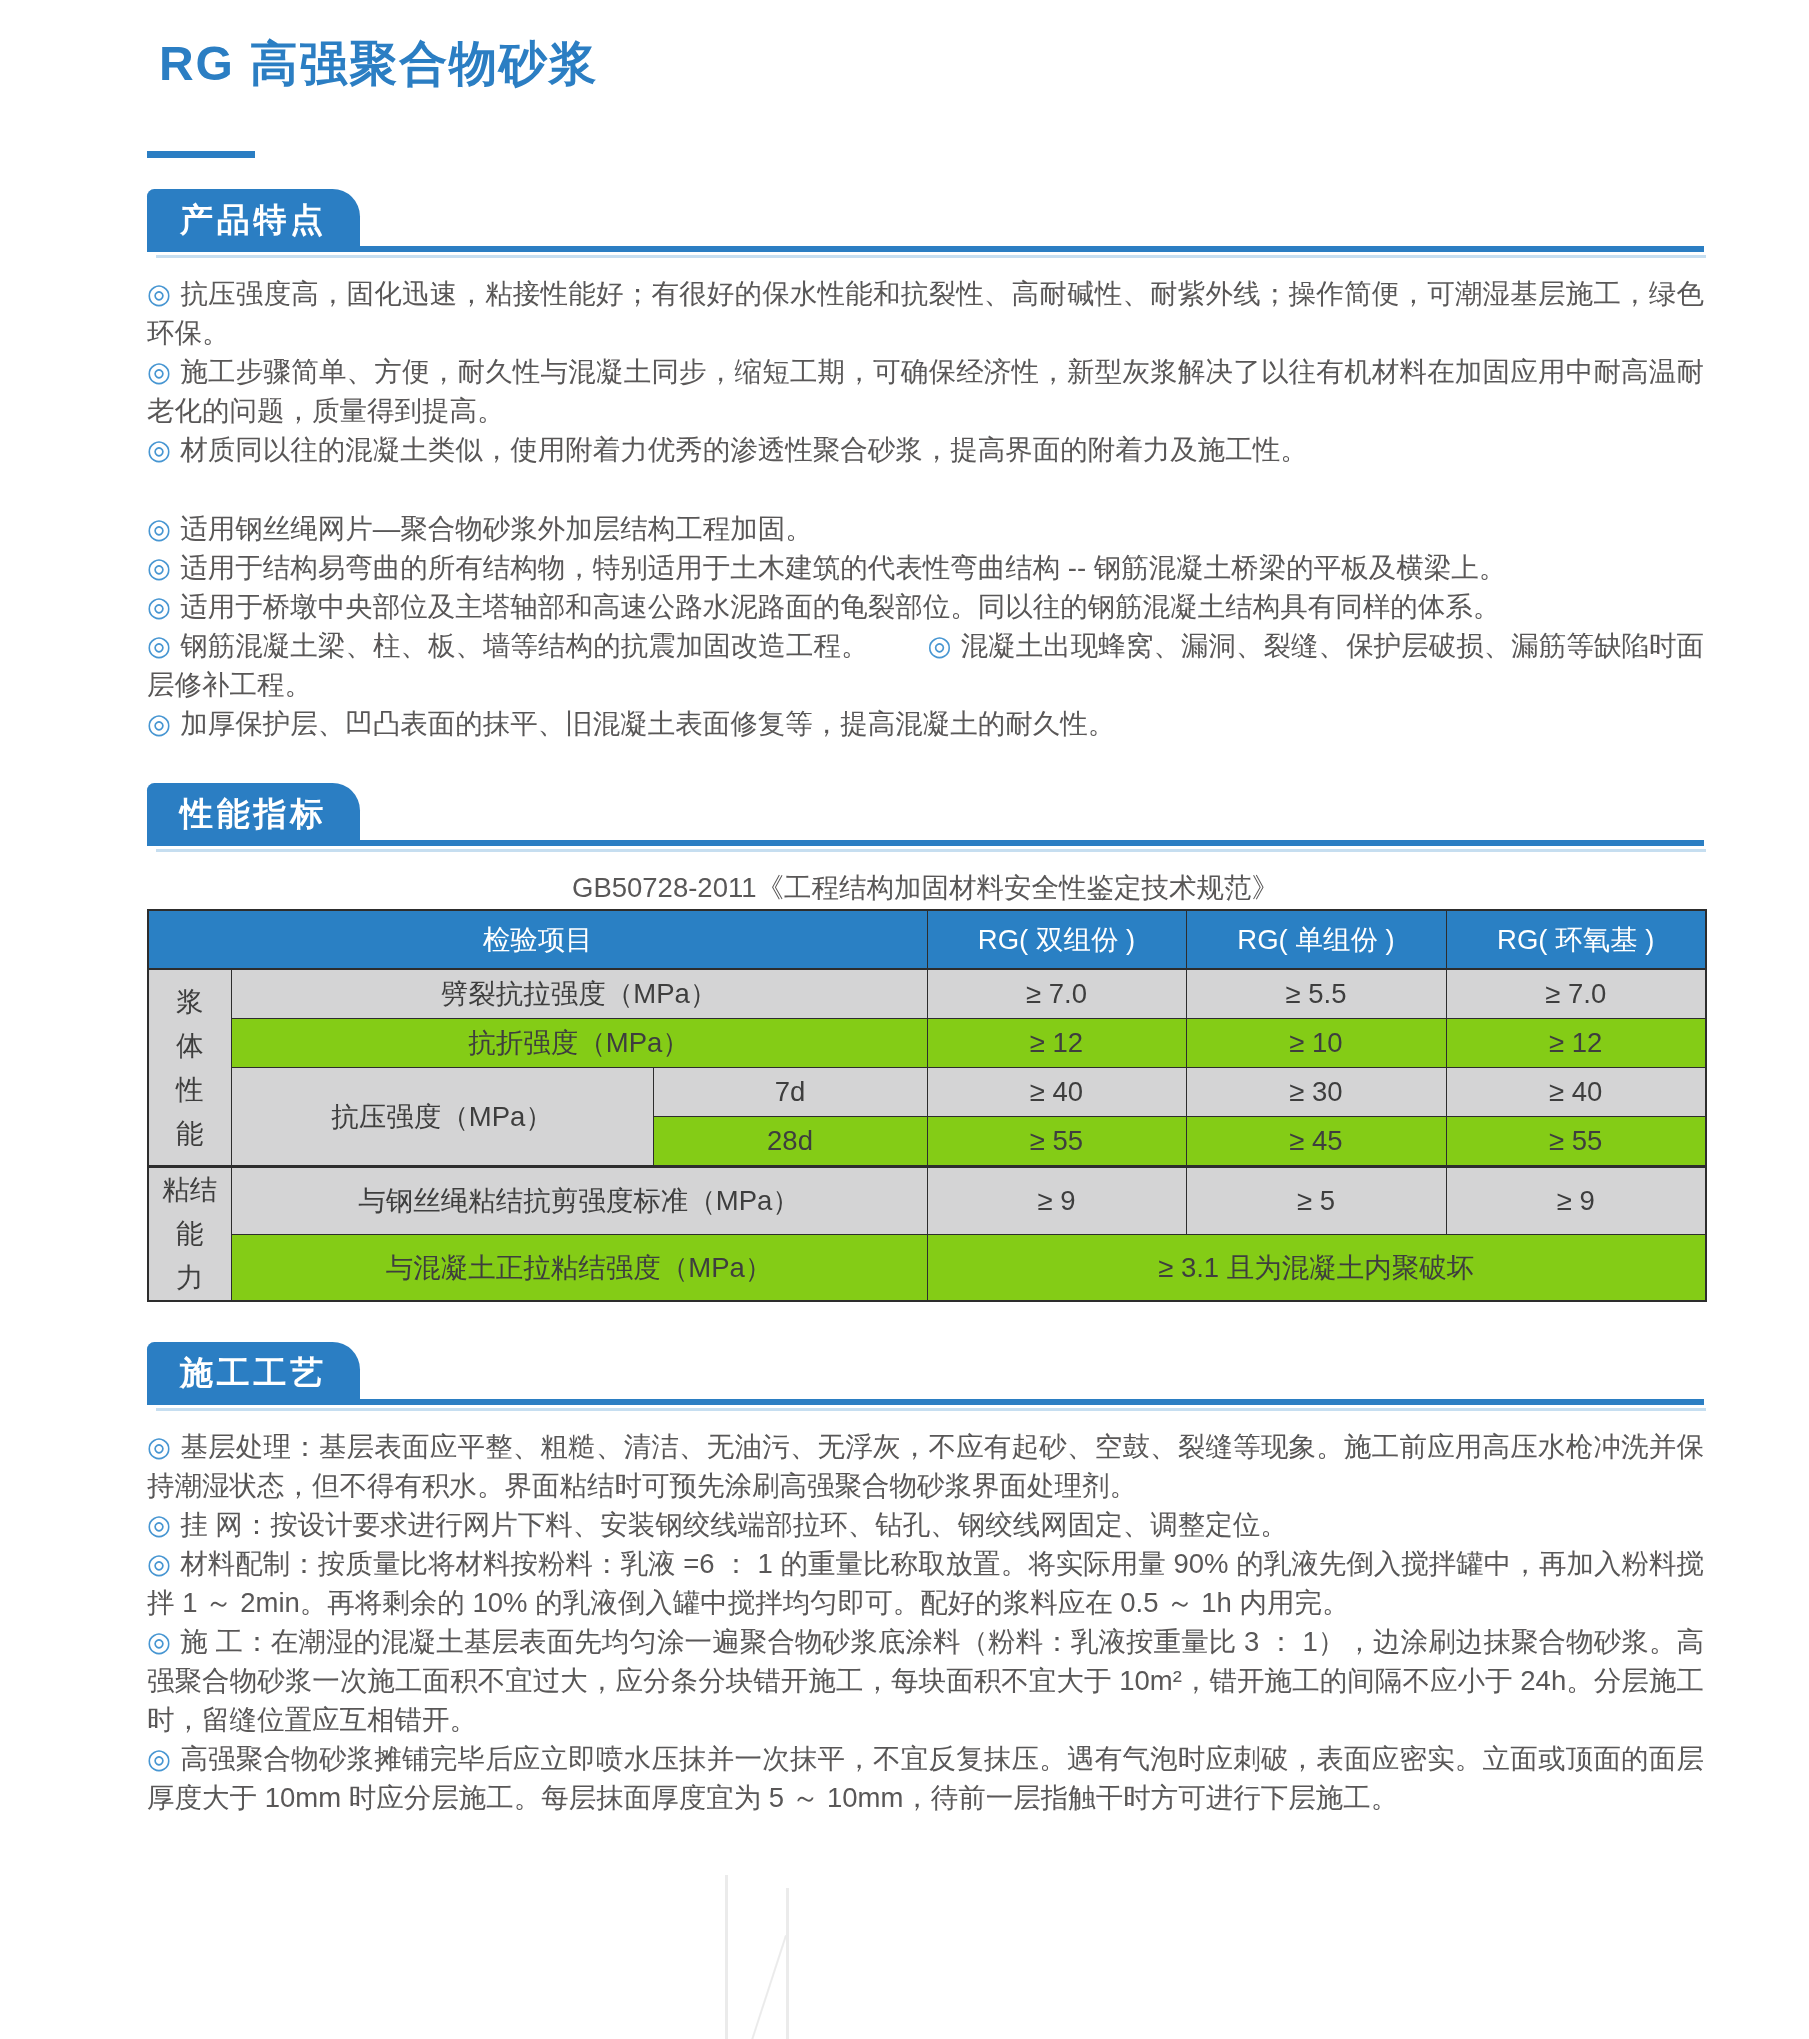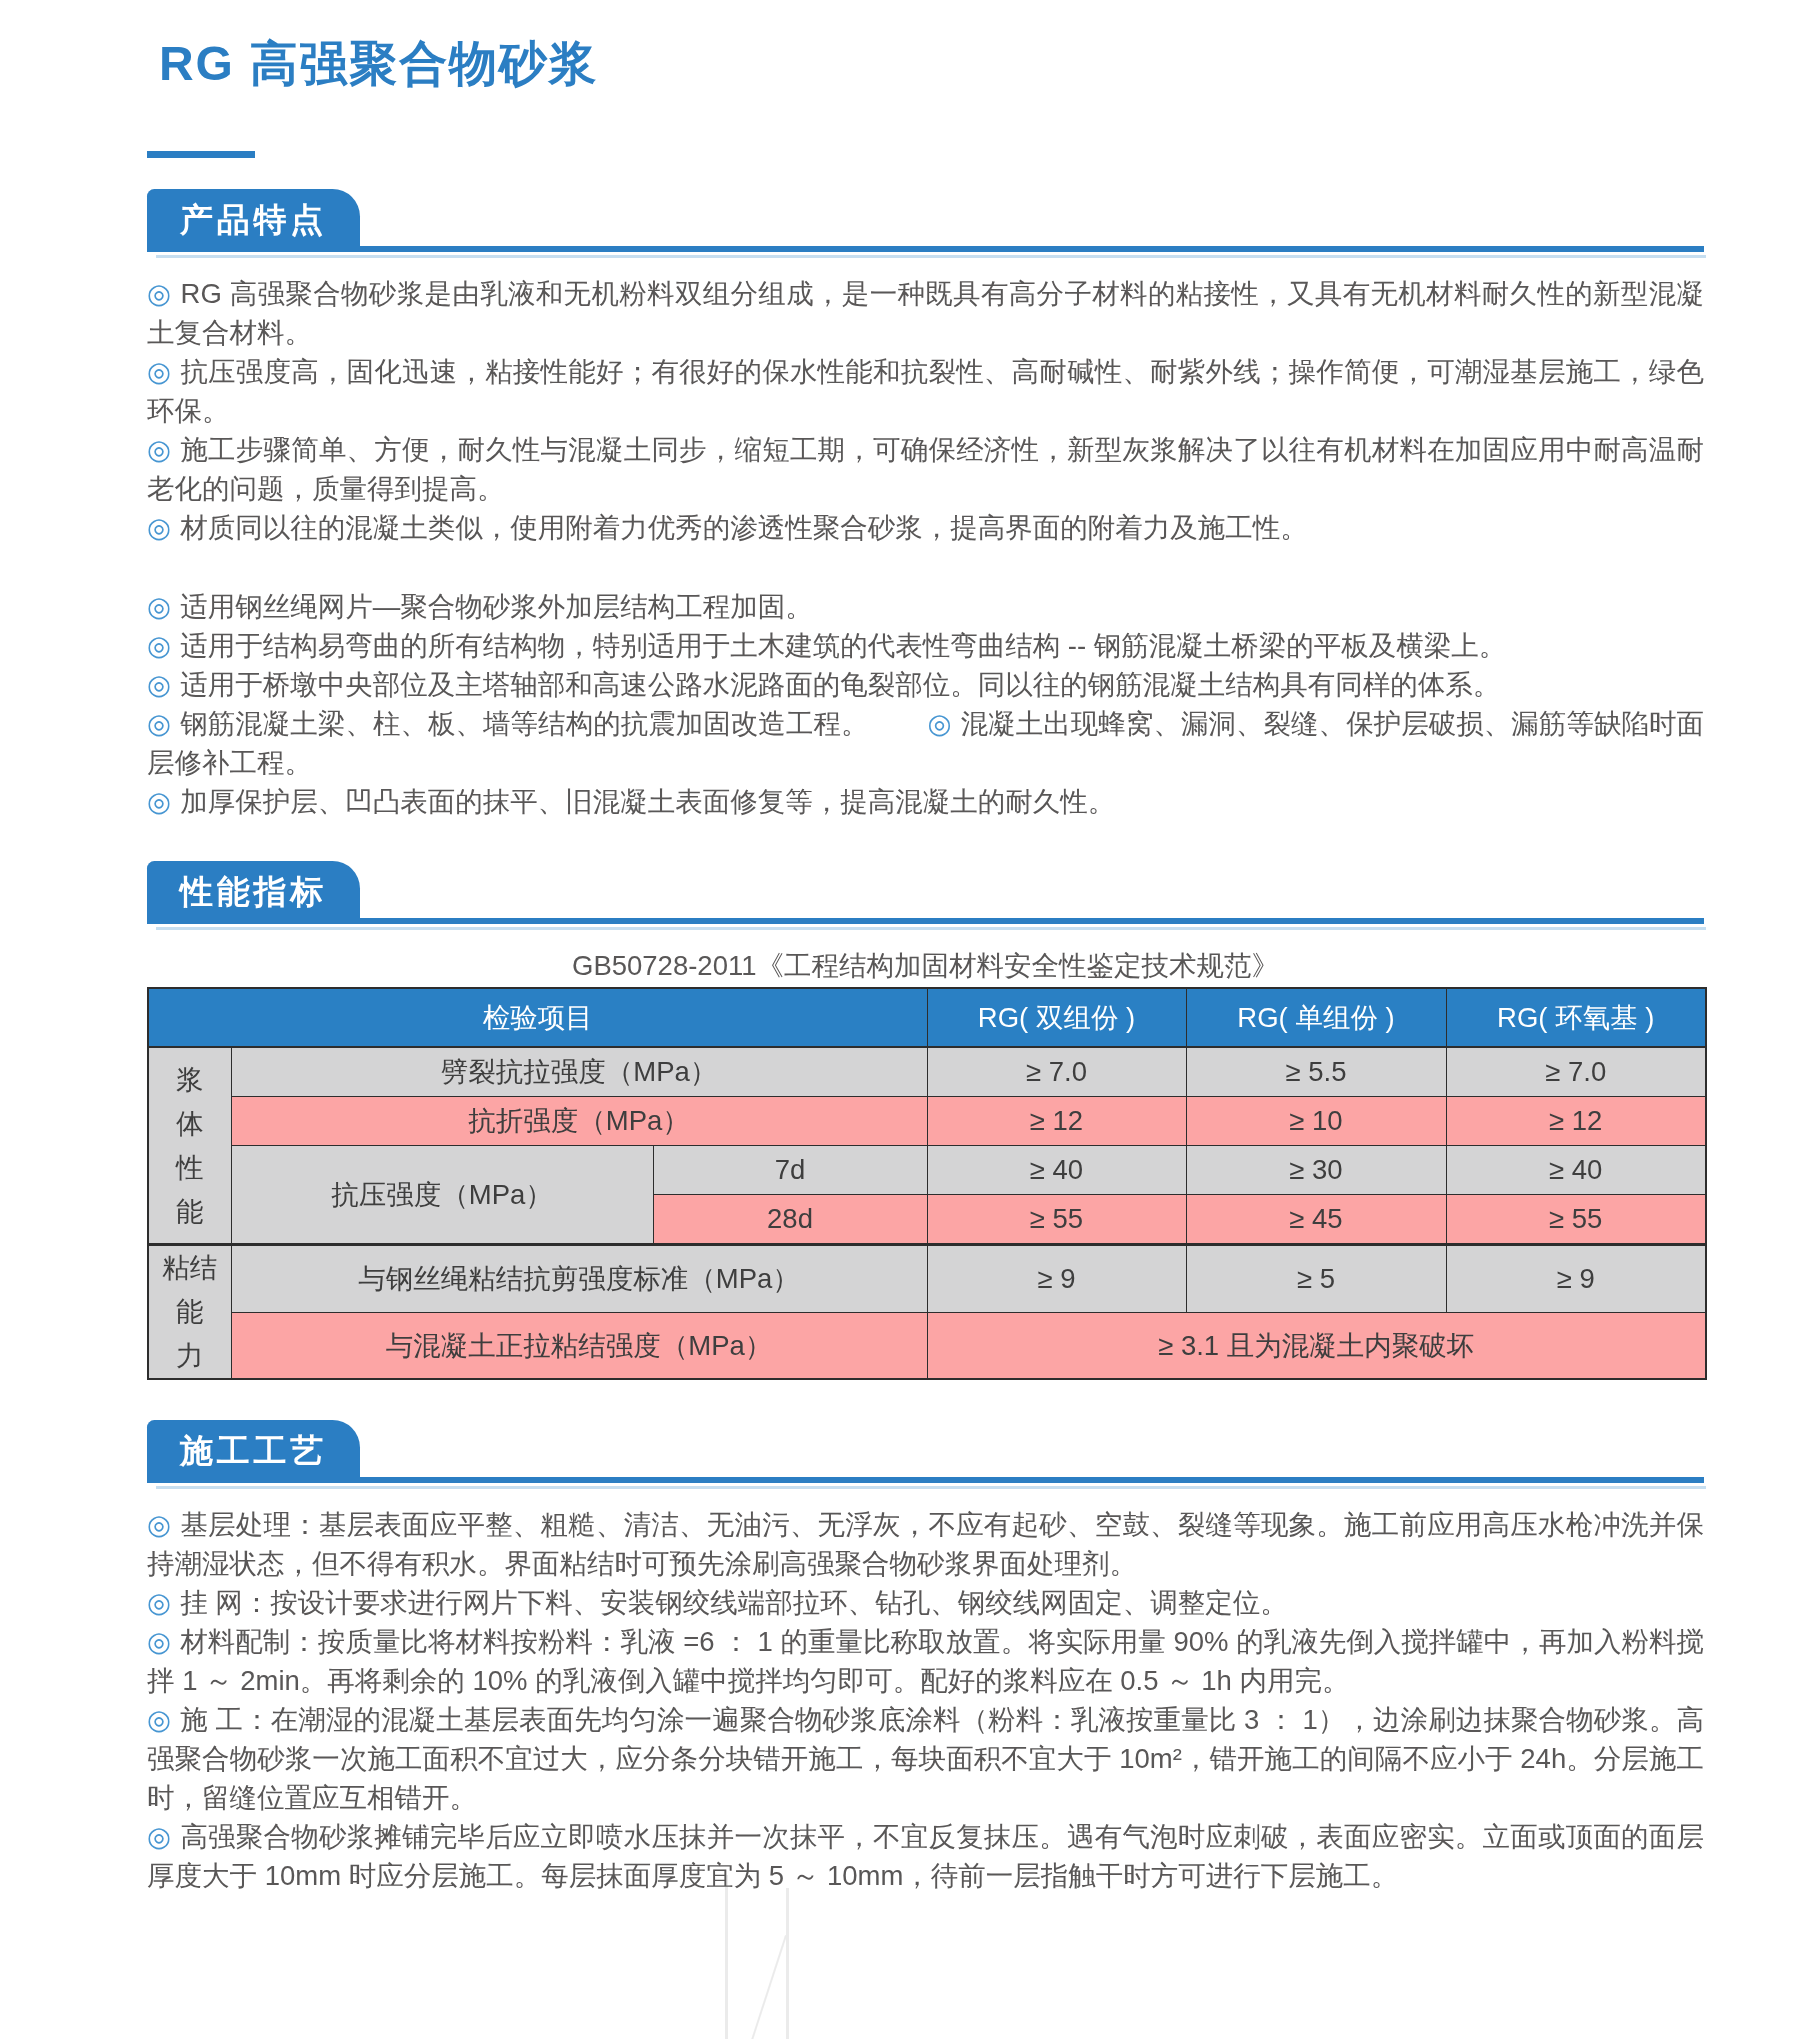--- a/index.html
+++ b/index.html
@@ -37,21 +37,21 @@
     width:100%;border-collapse:collapse;border:2.8px solid #2D2D2D;table-layout:fixed;
   }
   table.perf th,table.perf td{
     border:1.8px solid #2D2D2D;text-align:center;font-size:27.5px;color:#3E3E3E;
     padding:0 5.5px;overflow:hidden;
   }
   table.perf thead th{
     background:#2A80C4;color:#ffffff;height:57px;font-weight:normal;
     border-bottom:2.8px solid #2D2D2D;
   }
-  table.perf td{height:48px;background:#fca5a5;}
+  table.perf td{height:48px;background:#84cc16;}
   tr.gray td{background:#D4D4D5;}
   tr.bond-start td{border-top:3.7px solid #2D2D2D;}
   td.vlabel{white-space:pre-line;line-height:44px;padding:0;}
 
   .watermark{position:absolute;left:707px;bottom:0;width:119px;height:170px;
     opacity:0.13;pointer-events:none;}
   .wm-line{position:absolute;bottom:0;width:2.8px;background:#6f6f6f;}
   .wm-a{left:18.4px;height:165px;}
   .wm-b{left:79px;height:152px;}
   .wm-c{left:44px;height:110px;width:1.8px;transform:rotate(18deg);transform-origin:bottom;}
@@ -62,21 +62,20 @@
 <div class="page">
 
   <h1 class="doc-title">RG 高强聚合物砂浆</h1>
   <div class="title-rule"></div>
 
   <section class="first">
     <div class="sec-head">
       <div class="sec-tab">产品特点</div>
     </div>
     <div class="list">
-      <p class="item"><span class="bul">◎</span><span>RG 高强聚合物砂浆是由乳液和无机粉料双组分组成，是一种既具有高分子材料的粘接性，又具有无机材料耐久性的新型混凝土复合材料。</span></p>
       <p class="item"><span class="bul">◎</span><span>抗压强度高，固化迅速，粘接性能好；有很好的保水性能和抗裂性、高耐碱性、耐紫外线；操作简便，可潮湿基层施工，绿色环保。</span></p>
       <p class="item"><span class="bul">◎</span><span>施工步骤简单、方便，耐久性与混凝土同步，缩短工期，可确保经济性，新型灰浆解决了以往有机材料在加固应用中耐高温耐老化的问题，质量得到提高。</span></p>
       <p class="item"><span class="bul">◎</span><span>材质同以往的混凝土类似，使用附着力优秀的渗透性聚合砂浆，提高界面的附着力及施工性。</span></p>
     </div>
   </section>
 
   <section>
     <div class="list">
       <p class="item"><span class="bul">◎</span><span>适用钢丝绳网片—聚合物砂浆外加层结构工程加固。</span></p>
       <p class="item"><span class="bul">◎</span><span>适用于结构易弯曲的所有结构物，特别适用于土木建筑的代表性弯曲结构 -- 钢筋混凝土桥梁的平板及横梁上。</span></p>

